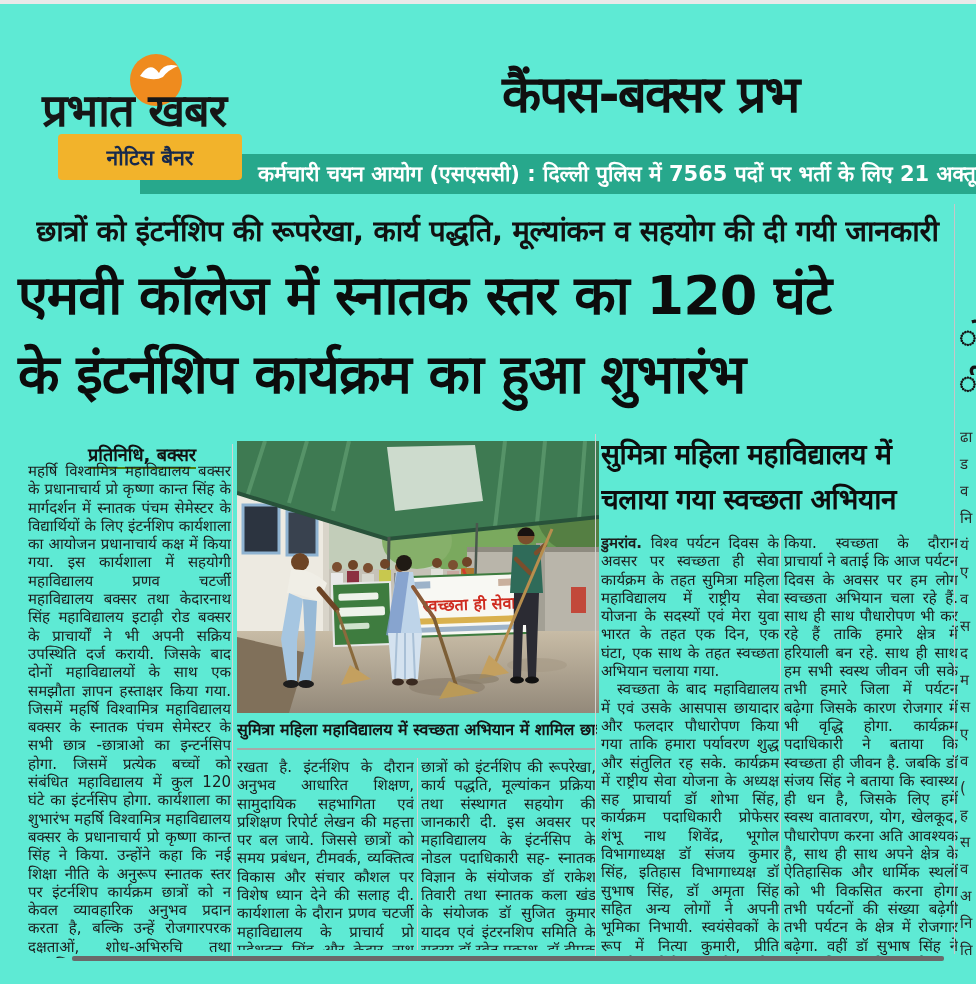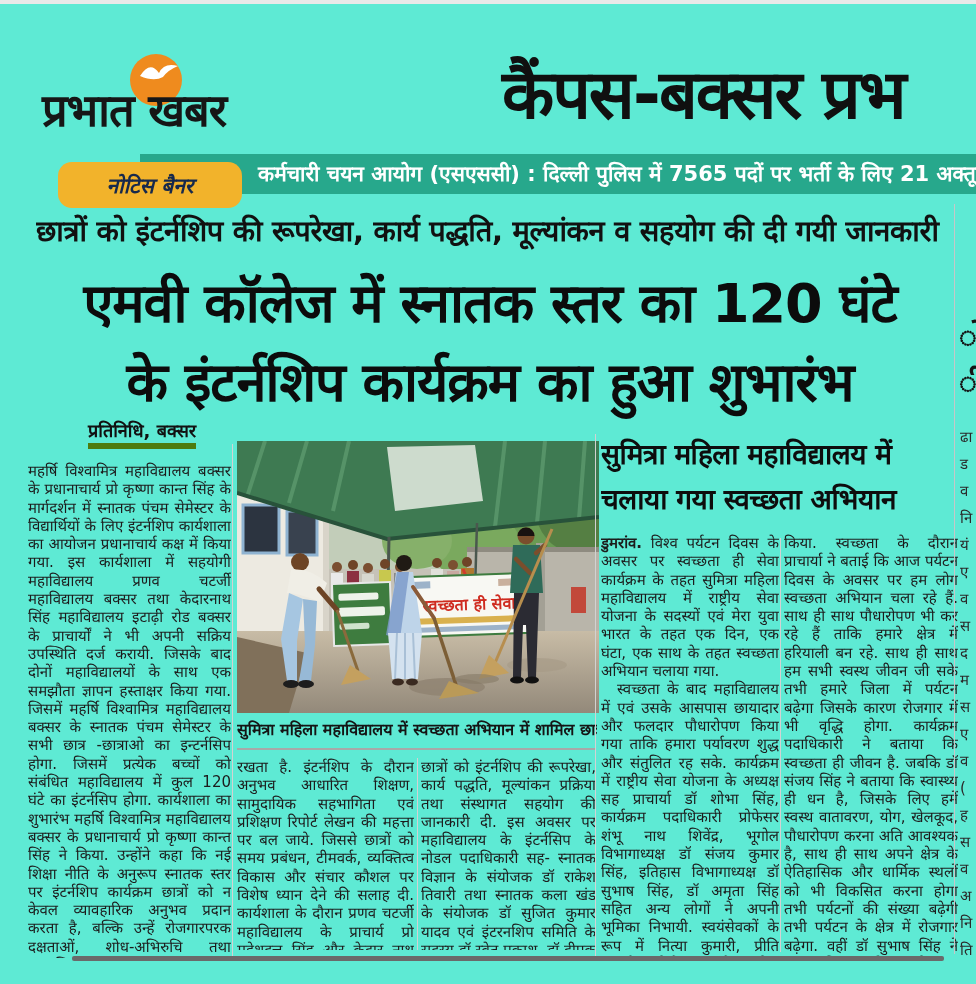--- a/index.html
+++ b/index.html
@@ -14,52 +14,52 @@
   
   #masthead { left:42px; top:50px; width:230px; height:92px; }
   #masthead-sun { position:absolute; left:84px; top:-2px; }
   #masthead-title {
     position:absolute; left:0; top:24px; font-size:45px; font-weight:900;
     color:#161616; letter-spacing:-1px; white-space:nowrap;
   }
 
   
   #section-headline {
-    left:502px; top:36px; font-size:68px; font-weight:900; color:#101010;
+    left:502px; top:36px; font-size:51px; font-weight:900; color:#101010;
     white-space:nowrap; letter-spacing:-2px; line-height:110px;
   }
 
   
   #notice-bar {
     left:140px; top:150px; width:836px; height:40px; background:#27a88c;
     overflow:hidden;
   }
   #notice-text {
     position:absolute; left:118px; top:0; line-height:40px; white-space:nowrap;
     color:#ffffff; font-weight:bold; font-size:21px;
   }
   #notice-tab {
-    left:58px; top:158px; width:184px; height:46px; background:#f2b32b;
-    border-radius:14px; display:flex; align-items:center; justify-content:center;font-style:italic;
+    left:58px; top:130px; width:184px; height:46px; background:#f2b32b;
+    border-radius:4px; display:flex; align-items:center; justify-content:center;
   }
   #notice-tab span { font-size:21px; font-weight:bold; color:#17294c; }
 
   
   #kicker {
     left:36px; top:206px; width:938px; height:44px; overflow:hidden;
     font-size:29px; font-weight:800; color:#111; white-space:nowrap; letter-spacing:-0.3px;
   }
-  #main-headline { left:18px; top:260px; width:944px; text-align:center; }
+  #main-headline { left:18px; top:252px; width:944px; text-align:left; }
   #main-headline .hl {
     font-size:54px; line-height:79px; font-weight:900; color:#0c0c0c;
     white-space:nowrap; letter-spacing:-1px;
   }
   #byline {
-    left:88px; top:414px; font-size:18px; font-weight:bold; color:#111;
-    border-bottom:6px solid #4d7c0f; padding-bottom:1px;
+    left:88px; top:438px; font-size:18px; font-weight:bold; color:#111;
+    border-bottom:2px solid #4d7c0f; padding-bottom:1px;
   }
 
   
   .body-text {
     font-size:15px; line-height:18.3px; text-align:justify; color:#1c1c1c;
     overflow:hidden;
   }
   .body-text p { margin:0; }
   .body-text p.indent { text-indent:16px; }
   #col1 { left:28px; top:458px; width:203px; height:496px; }

